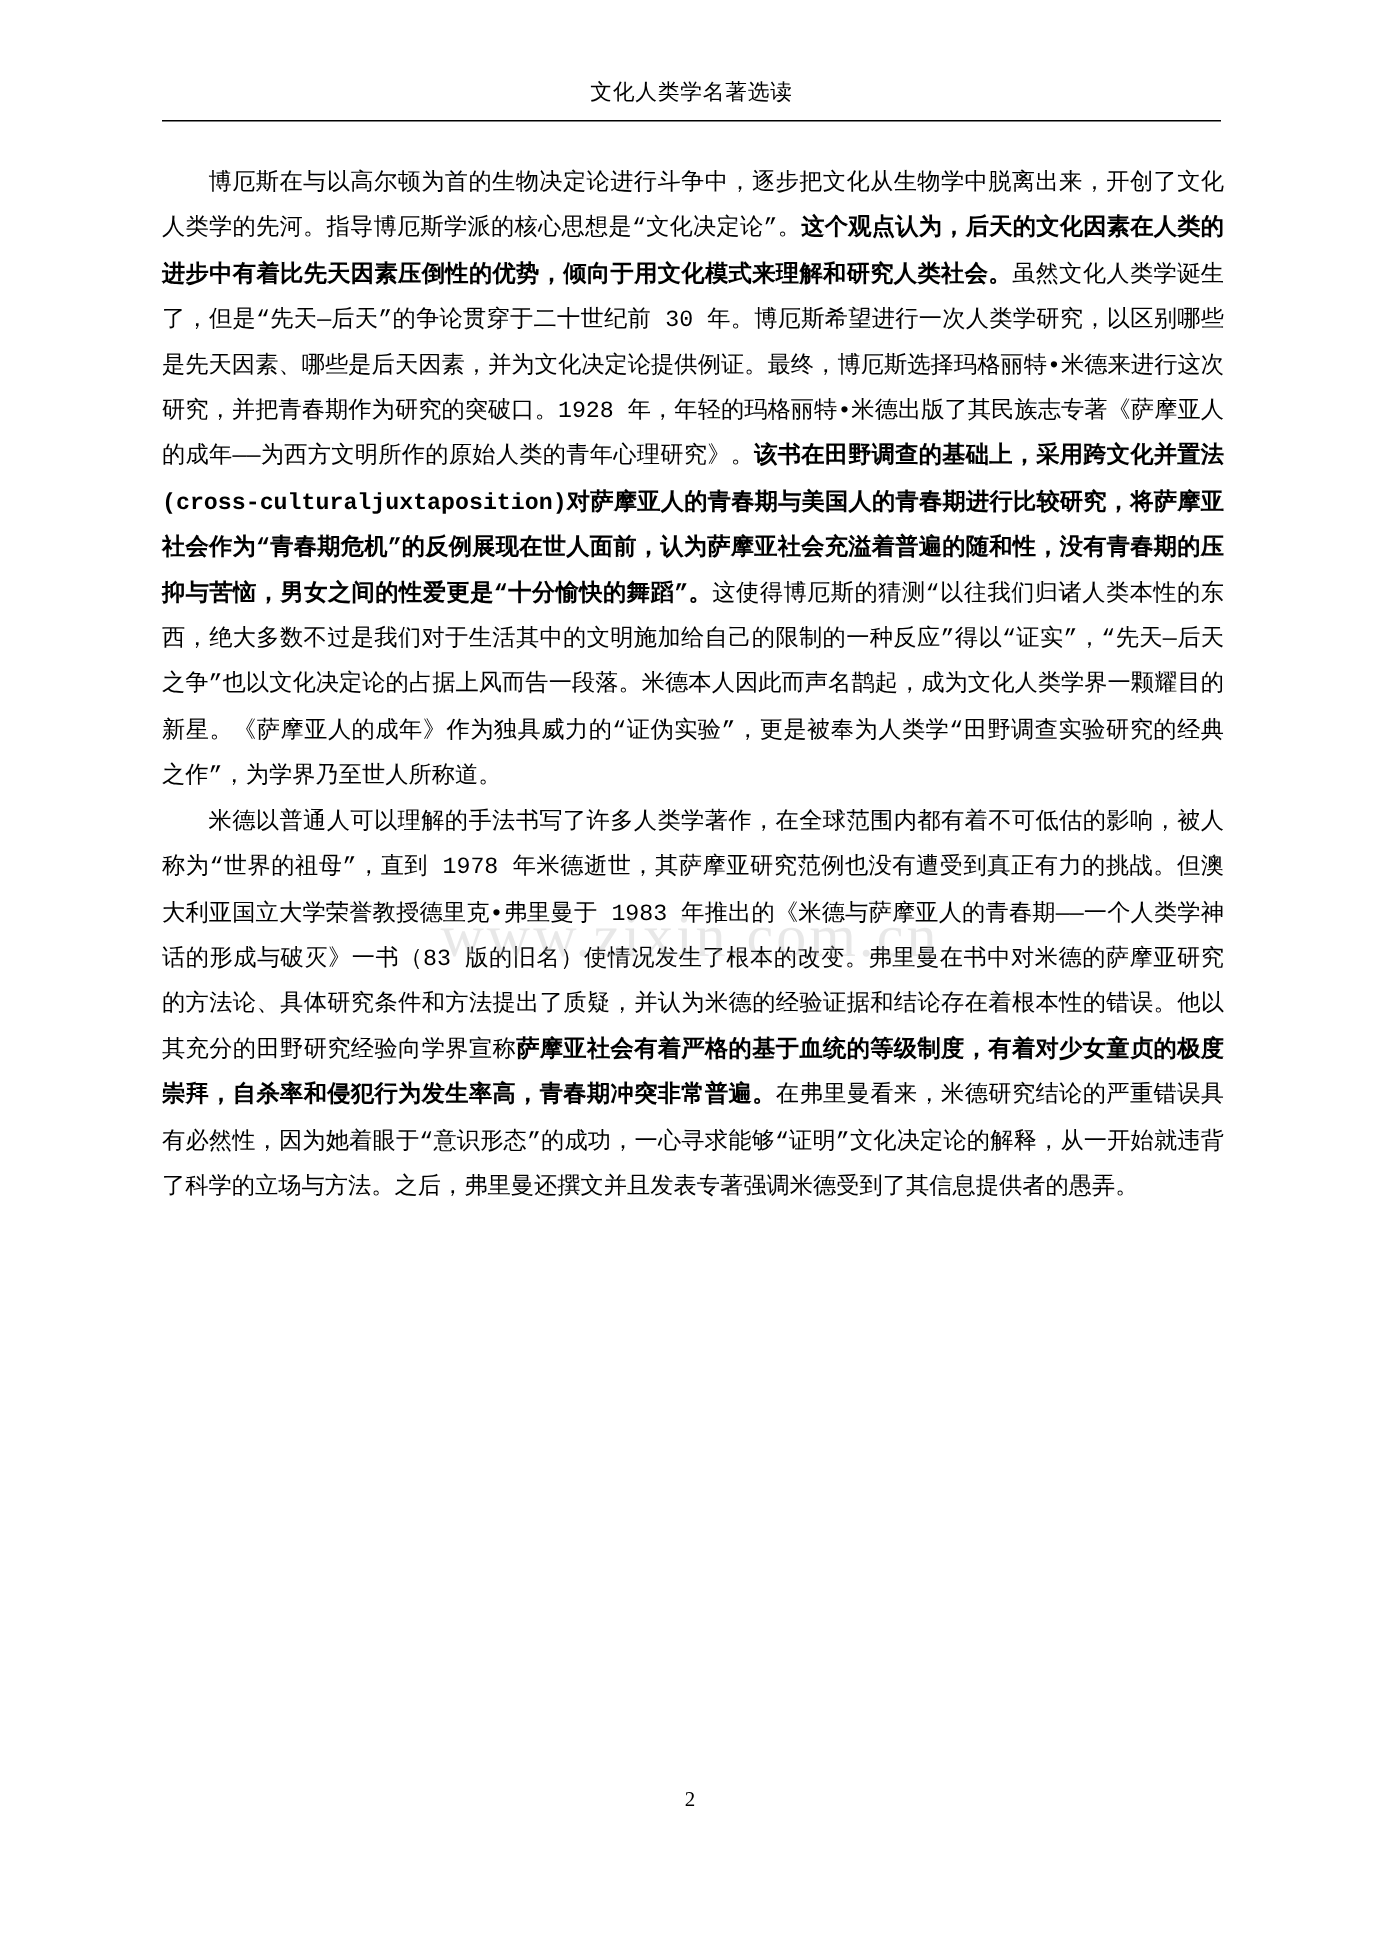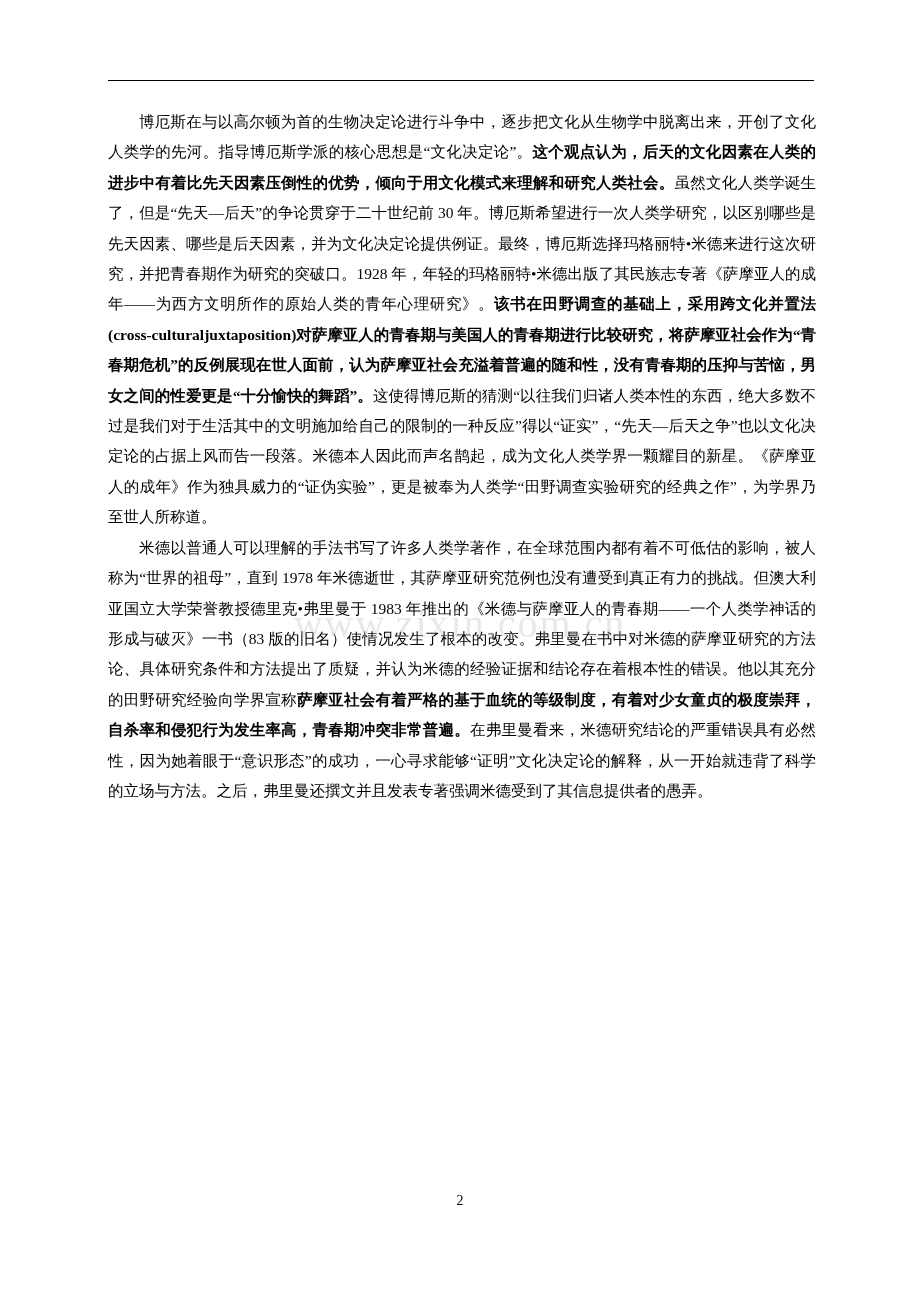--- a/index.html
+++ b/index.html
@@ -48,21 +48,21 @@
     left: 108px;
     width: 708px;
   }
   p {
     margin: 0 0 0 0;
     font-size: 15.5px;
     line-height: 30.4px;
     text-align: justify;
     text-justify: inter-ideograph;
     text-indent: 2em;
-    font-family: Liberation Serif, serif;
+    font-family: Liberation Mono, monospace;
   }
   .b {
     font-weight: bold;
   }
   .pagenum {
     position: absolute;
     top: 1193px;
     left: 0;
     width: 920px;
     text-align: center;
@@ -83,20 +83,21 @@
     pointer-events: none;
     user-select: none;
     white-space: nowrap;
   }
 </style>
 </head>
 <body>
 
 <div class="page">
 
+  <div class="header">文化人类学名著选读</div>
   <div class="header-rule"></div>
 
   <div class="content">
     <p id="p1"><span>博厄斯在与以高尔顿为首的生物决定论进行斗争中，逐步把文化从生物学中脱离出来，开创了文化人类学的先河。指导博厄斯学派的核心思想是“文化决定论”。</span><span class="b">这个观点认为，后天的文化因素在人类的进步中有着比先天因素压倒性的优势，倾向于用文化模式来理解和研究人类社会。</span><span>虽然文化人类学诞生了，但是“先天—后天”的争论贯穿于二十世纪前 30 年。博厄斯希望进行一次人类学研究，以区别哪些是先天因素、哪些是后天因素，并为文化决定论提供例证。最终，博厄斯选择玛格丽特•米德来进行这次研究，并把青春期作为研究的突破口。1928 年，年轻的玛格丽特•米德出版了其民族志专著《萨摩亚人的成年——为西方文明所作的原始人类的青年心理研究》。</span><span class="b">该书在田野调查的基础上，采用跨文化并置法(cross-culturaljuxtaposition)对萨摩亚人的青春期与美国人的青春期进行比较研究，将萨摩亚社会作为“青春期危机”的反例展现在世人面前，认为萨摩亚社会充溢着普遍的随和性，没有青春期的压抑与苦恼，男女之间的性爱更是“十分愉快的舞蹈”。</span><span>这使得博厄斯的猜测“以往我们归诸人类本性的东西，绝大多数不过是我们对于生活其中的文明施加给自己的限制的一种反应”得以“证实”，“先天—后天之争”也以文化决定论的占据上风而告一段落。米德本人因此而声名鹊起，成为文化人类学界一颗耀目的新星。《萨摩亚人的成年》作为独具威力的“证伪实验”，更是被奉为人类学“田野调查实验研究的经典之作”，为学界乃至世人所称道。</span></p>
     <p id="p2"><span>米德以普通人可以理解的手法书写了许多人类学著作，在全球范围内都有着不可低估的影响，被人称为“世界的祖母”，直到 1978 年米德逝世，其萨摩亚研究范例也没有遭受到真正有力的挑战。但澳大利亚国立大学荣誉教授德里克•弗里曼于 1983 年推出的《米德与萨摩亚人的青春期——一个人类学神话的形成与破灭》一书（83 版的旧名）使情况发生了根本的改变。弗里曼在书中对米德的萨摩亚研究的方法论、具体研究条件和方法提出了质疑，并认为米德的经验证据和结论存在着根本性的错误。他以其充分的田野研究经验向学界宣称</span><span class="b">萨摩亚社会有着严格的基于血统的等级制度，有着对少女童贞的极度崇拜，自杀率和侵犯行为发生率高，青春期冲突非常普遍。</span><span>在弗里曼看来，米德研究结论的严重错误具有必然性，因为她着眼于“意识形态”的成功，一心寻求能够“证明”文化决定论的解释，从一开始就违背了科学的立场与方法。之后，弗里曼还撰文并且发表专著强调米德受到了其信息提供者的愚弄。</span></p>
   </div>
 
   <div class="watermark">www.zixin.com.cn</div>
 
   <div class="pagenum">2</div>

